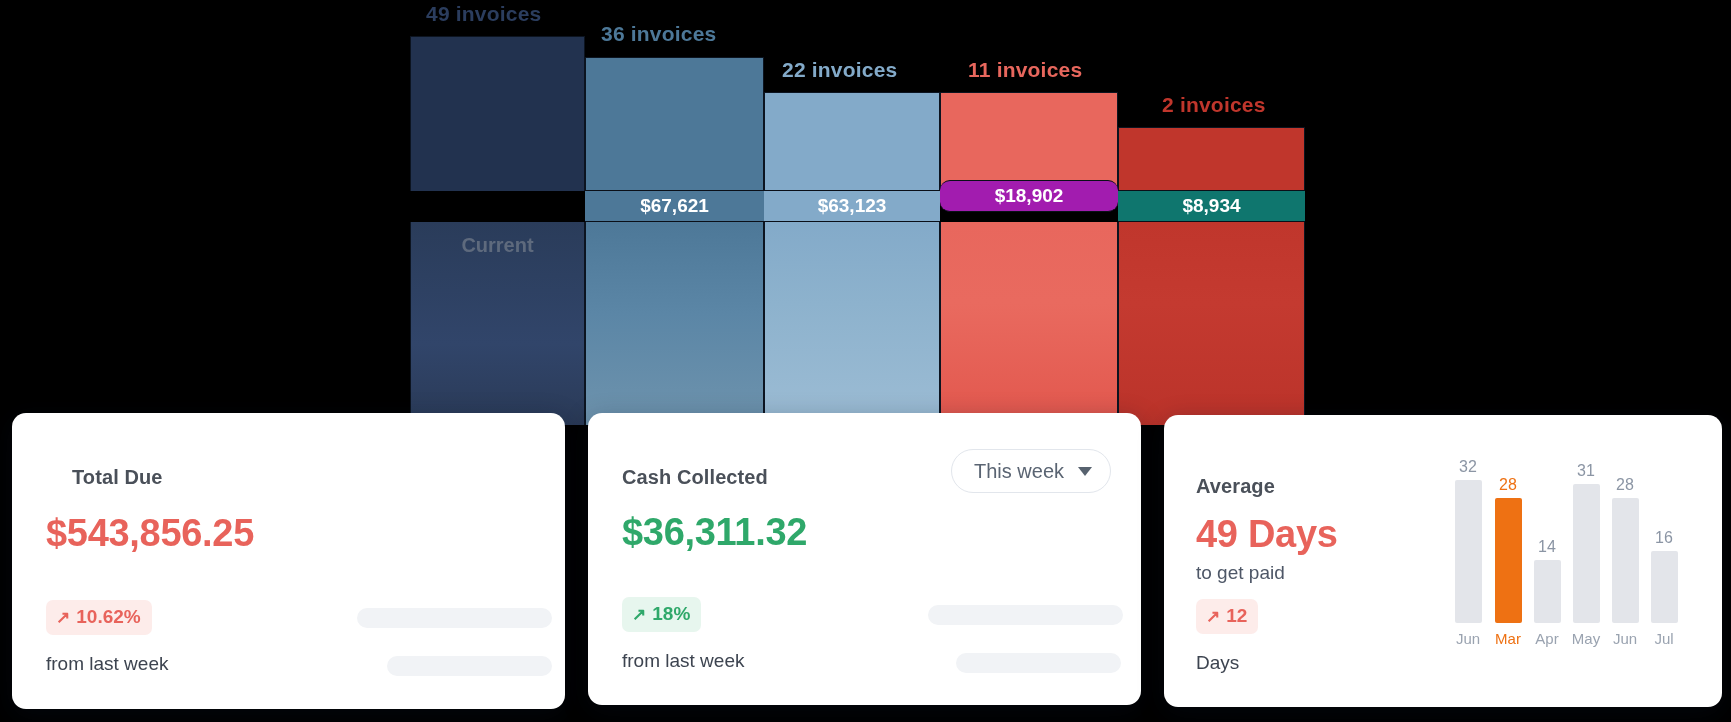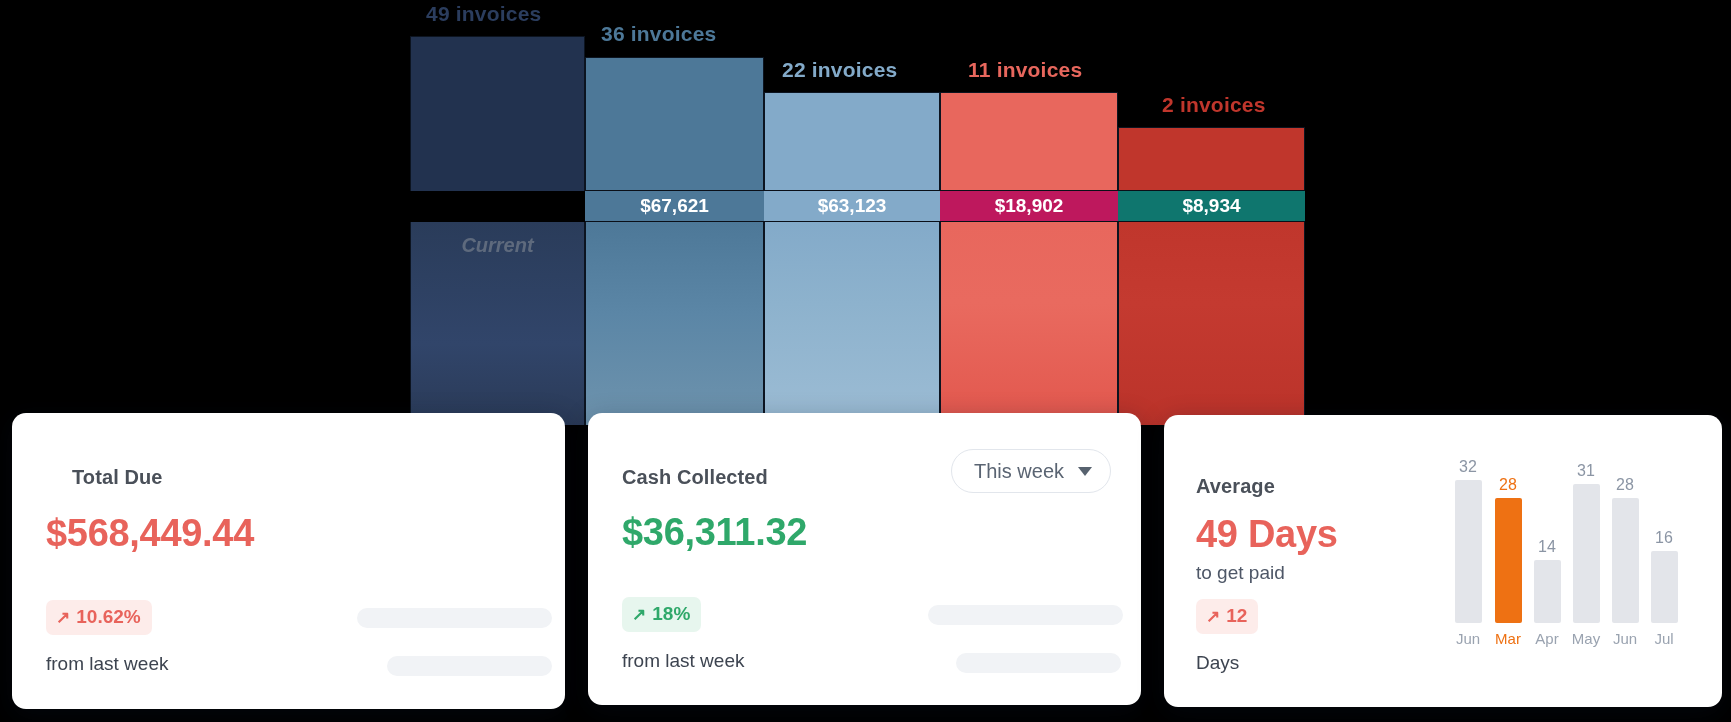--- a/index.html
+++ b/index.html
@@ -87,21 +87,21 @@
 <body>
 
 <div id="stage">
 
   <div id="aging">
 
     <div class="col" style="left:0px;width:175px;">
       <div class="col-label" style="left:16px;top:2px;color:#2b3d5e;">49 invoices</div>
       <div class="col-bar" style="top:36px;height:155px;background:#22324f;border:1.5px solid #0c1420;border-bottom:none;"></div>
       <div class="col-valuerow" style="top:190px;background:#22324f;margin-top:36px;">$98,934</div>
-      <div class="col-fade" style="top:222px;height:203px;background:linear-gradient(180deg,#2a3c5a 0%,#2f4160 55%,#263category 100%);background:linear-gradient(180deg,#2a3c5a 0%,#31456a 60%,#2a3a57 100%);border-left:1.5px solid #0c1420;border-right:1.5px solid #0c1420;font-style:italic;">
+      <div class="col-fade" style="top:222px;height:203px;background:linear-gradient(180deg,#2a3c5a 0%,#2f4160 55%,#263category 100%);background:linear-gradient(180deg,#2a3c5a 0%,#31456a 60%,#2a3a57 100%);border-left:1.5px solid #0c1420;border-right:1.5px solid #0c1420;">
         <div class="col-current">Current</div>
       </div>
     </div>
 
     <div class="col" style="left:175px;width:179px;">
       <div class="col-label" style="left:16px;top:22px;color:#4d7898;">36 invoices</div>
       <div class="col-bar" style="top:57px;height:134px;background:#4d7898;border:1.5px solid #0c1420;border-bottom:none;"></div>
       <div class="col-valuerow" style="top:190px;background:#4d7898;">$67,621</div>
       <div class="col-fade" style="top:222px;height:203px;background:linear-gradient(180deg,#4d7898 0%,#5b86a6 45%,#6e93ad 100%);border-left:1.5px solid #0c1420;border-right:1.5px solid #0c1420;"></div>
     </div>
@@ -109,35 +109,35 @@
     <div class="col" style="left:354px;width:176px;">
       <div class="col-label" style="left:18px;top:58px;color:#83aac9;">22 invoices</div>
       <div class="col-bar" style="top:92px;height:99px;background:#83aac9;border:1.5px solid #0c1420;border-bottom:none;"></div>
       <div class="col-valuerow" style="top:190px;background:#83aac9;">$63,123</div>
       <div class="col-fade" style="top:222px;height:203px;background:linear-gradient(180deg,#83aac9 0%,#8db2cd 40%,#9cbcd4 100%);border-left:1.5px solid #0c1420;border-right:1.5px solid #0c1420;"></div>
     </div>
 
     <div class="col" style="left:530px;width:178px;">
       <div class="col-label" style="left:28px;top:58px;color:#e8675d;">11 invoices</div>
       <div class="col-bar" style="top:92px;height:99px;background:#e8675d;border:1.5px solid #0c1420;border-bottom:none;"></div>
-      <div class="col-valuerow" style="top:190px;background:#be185d;">$18,902</div>
+      <div class="col-valuerow" style="top:180px;background:#a21caf;border-radius:10px;">$18,902</div>
       <div class="col-fade" style="top:222px;height:203px;background:linear-gradient(180deg,#e8675d 0%,#e96a5f 40%,#e2574d 100%);border-left:1.5px solid #0c1420;border-right:1.5px solid #0c1420;"></div>
     </div>
 
     <div class="col" style="left:708px;width:187px;">
       <div class="col-label" style="left:44px;top:93px;color:#c0362c;">2 invoices</div>
       <div class="col-bar" style="top:127px;height:64px;background:#c0362c;border:1.5px solid #0c1420;border-bottom:none;"></div>
       <div class="col-valuerow" style="top:190px;background:#0f766e;">$8,934</div>
       <div class="col-fade" style="top:222px;height:203px;background:linear-gradient(180deg,#c0362c 0%,#c43a30 40%,#bb332a 100%);border-left:1.5px solid #0c1420;border-right:1.5px solid #0c1420;"></div>
     </div>
   </div>
 
   <div class="card" style="left:12px;top:413px;width:553px;height:296px;">
     <div class="card-title" style="position:absolute;left:34px;top:53px;margin-left:26px;">Total Due</div>
-    <div class="card-big" style="position:absolute;left:34px;top:99px;color:#e8635b;">$568,449.44</div>
+    <div class="card-big" style="position:absolute;left:34px;top:99px;color:#e8635b;">$543,856.25</div>
 
     <div class="skel" style="left:345px;top:195px;width:195px;height:20px;"></div>
     <div class="skel" style="left:375px;top:243px;width:165px;height:20px;"></div>
 
     <div class="pill pill-red" style="position:absolute;left:34px;top:187px;">
       <span class="arrow">↗</span>
       <span>10.62%</span>
     </div>
     <div class="foot" style="position:absolute;left:34px;top:240px;">from last week</div>
   </div>

